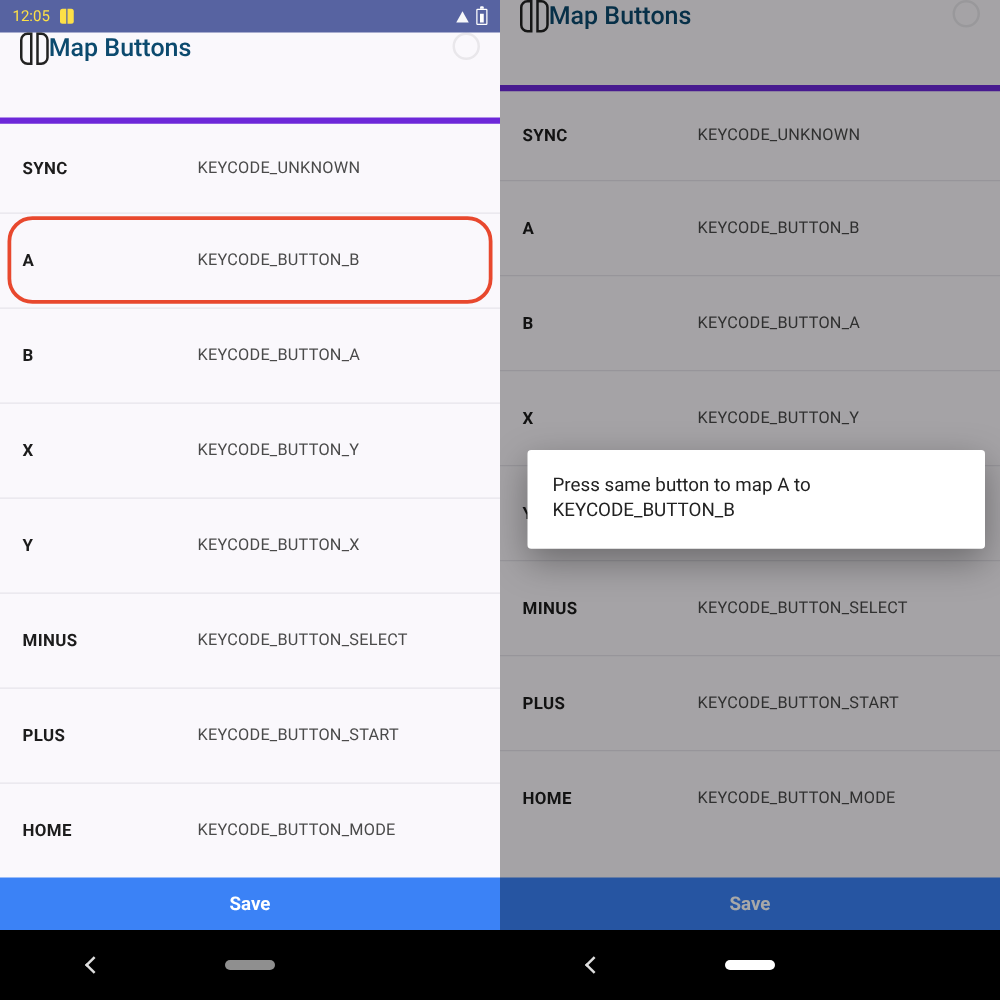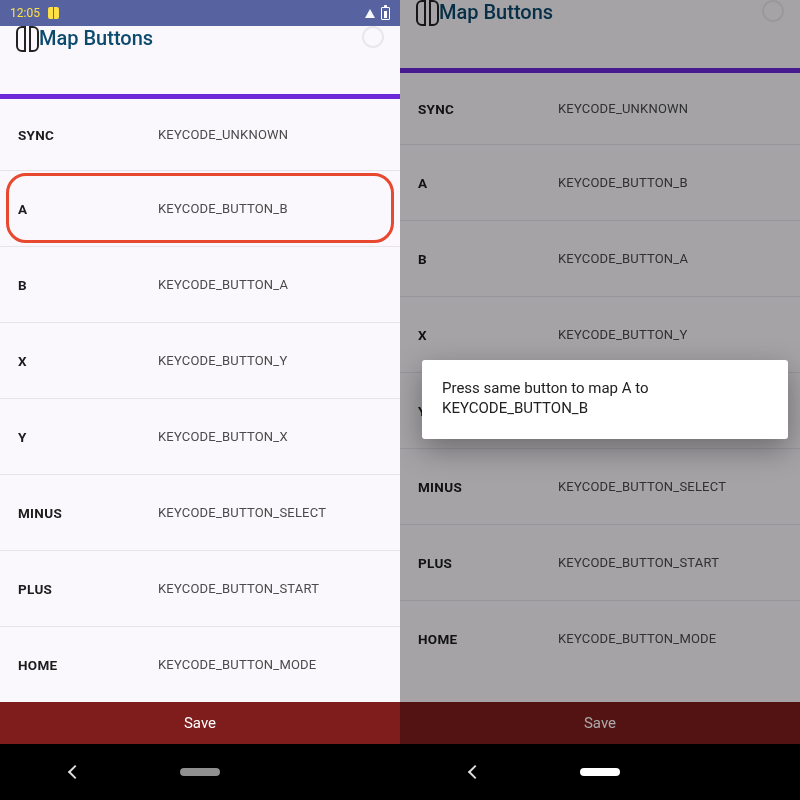--- a/index.html
+++ b/index.html
@@ -30,21 +30,21 @@
   .refresh-ic { width: 22px; height: 22px; opacity: .08; border: 2px solid #222; border-radius: 50%; position: relative; }
 
   .list { flex: 1; overflow: hidden; }
   .row { height: 76px; border-top: 1px solid #e6e3ea; display: flex; align-items: center; padding: 0 18px; }
   .row:first-child { border-top: 5px solid #6d28d9; margin-top: 10px; }
   .row .btn-name { width: 140px; font-size: 13.5px; font-weight: 700; color: #1c1c1c; letter-spacing: .3px; }
   .row .btn-code { font-size: 13px; color: #4a4a4a; letter-spacing: .2px; }
 
   .highlight-row { position: absolute; left: 6px; right: 6px; height: 70px; border: 3px solid #e8482e; border-radius: 20px; z-index: 3; pointer-events: none; }
 
-  .savebar { height: 42px; background: #7f1d1d; color: #fff; display: flex; align-items: center; justify-content: center; font-size: 15px; font-weight: 400; }
+  .savebar { height: 42px; background: #3b82f6; color: #fff; display: flex; align-items: center; justify-content: center; font-size: 15px; font-weight: 700; }
 
   .navstrip { height: 56px; width: 800px; background: #000; display: flex; }
   .navhalf { width: 400px; display: flex; align-items: center; justify-content: center; gap: 100px; }
   .nav-back { width: 10px; height: 10px; border-left: 2px solid #ddd; border-bottom: 2px solid #ddd; transform: rotate(45deg); }
   .nav-home-gray { width: 40px; height: 8px; background: #8f8f8f; border-radius: 4px; }
   .nav-home-white { width: 40px; height: 8px; background: #fff; border-radius: 4px; }
   .nav-spacer { width: 10px; }
 
   .dialog { position: absolute; left: 22px; right: 12px; top: 360px; background: #fff; border-radius: 3px; box-shadow: 0 10px 30px rgba(0,0,0,.35); padding: 18px 20px 20px 20px; z-index: 10; font-size: 15px; color: #222; line-height: 1.35; }
 </style>

